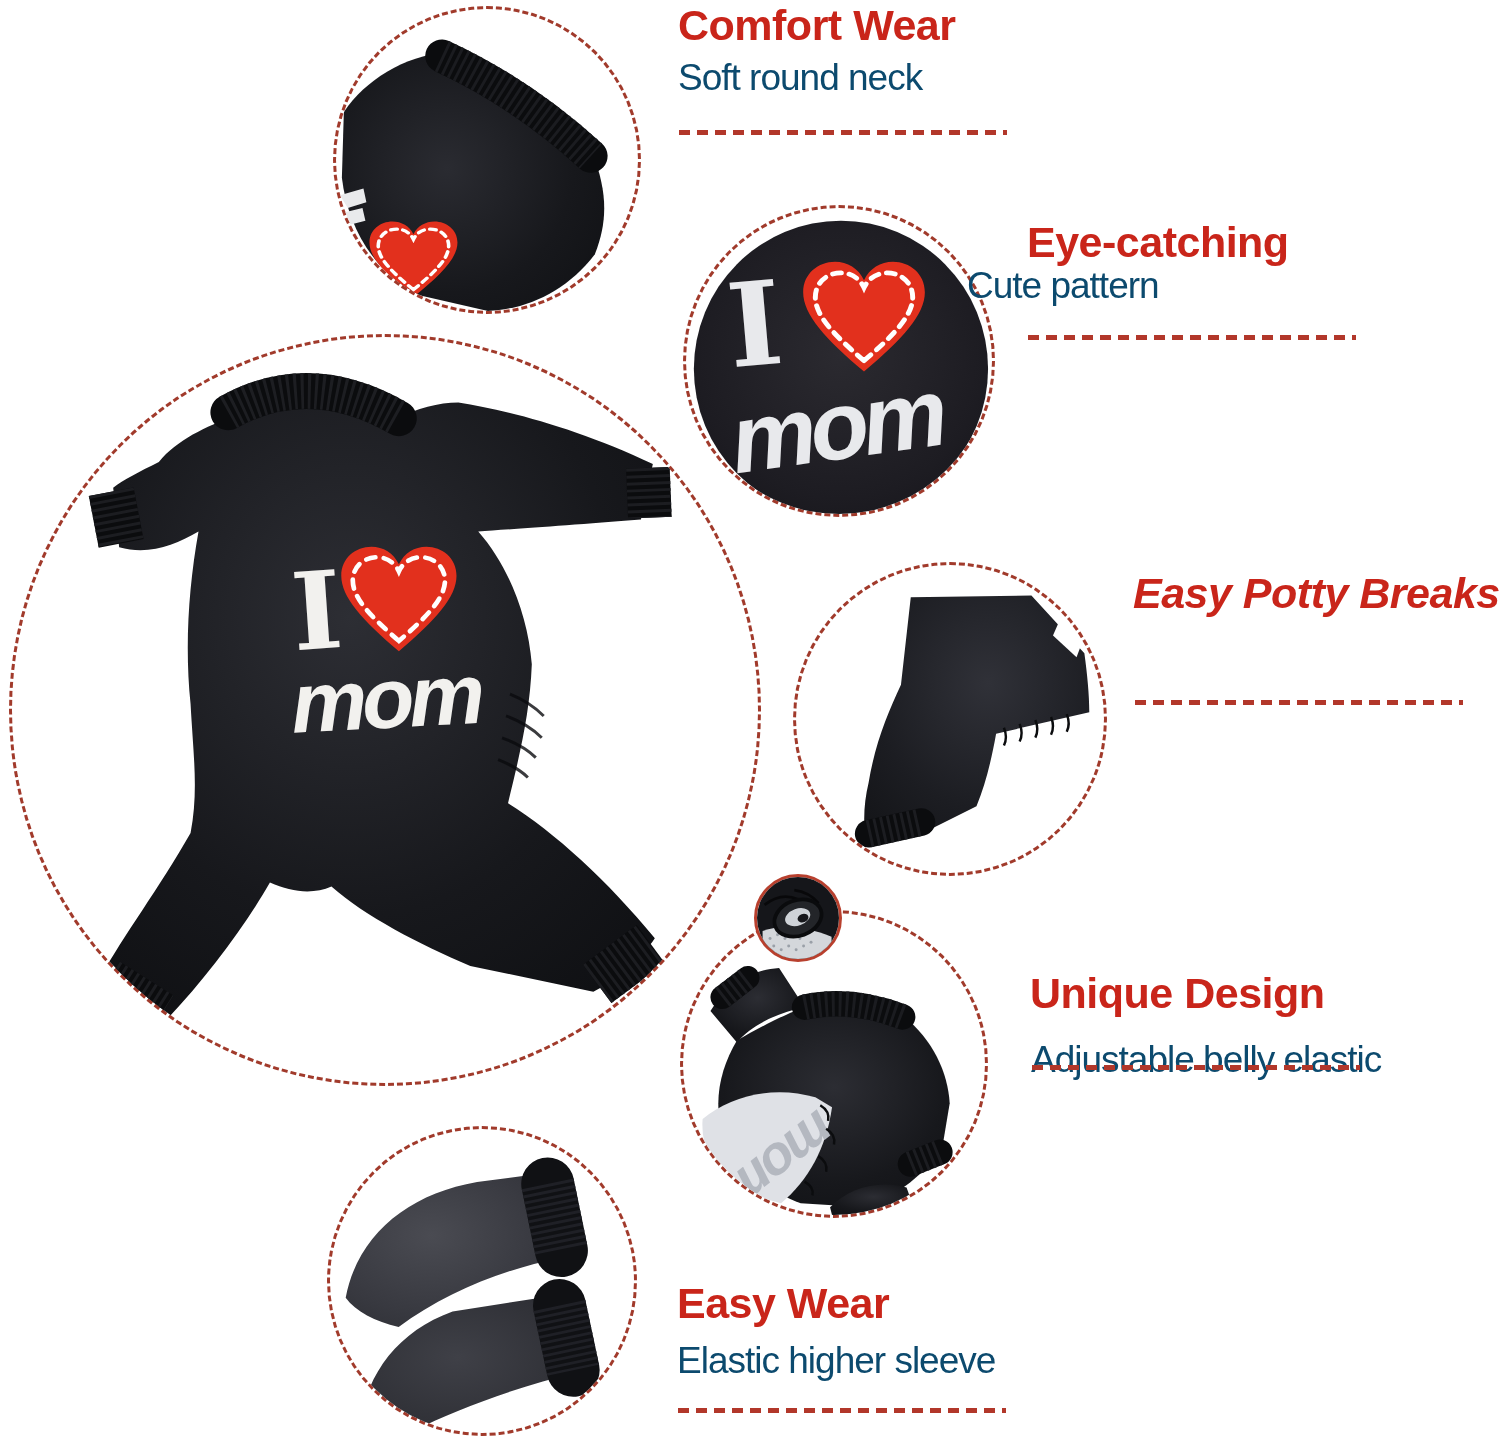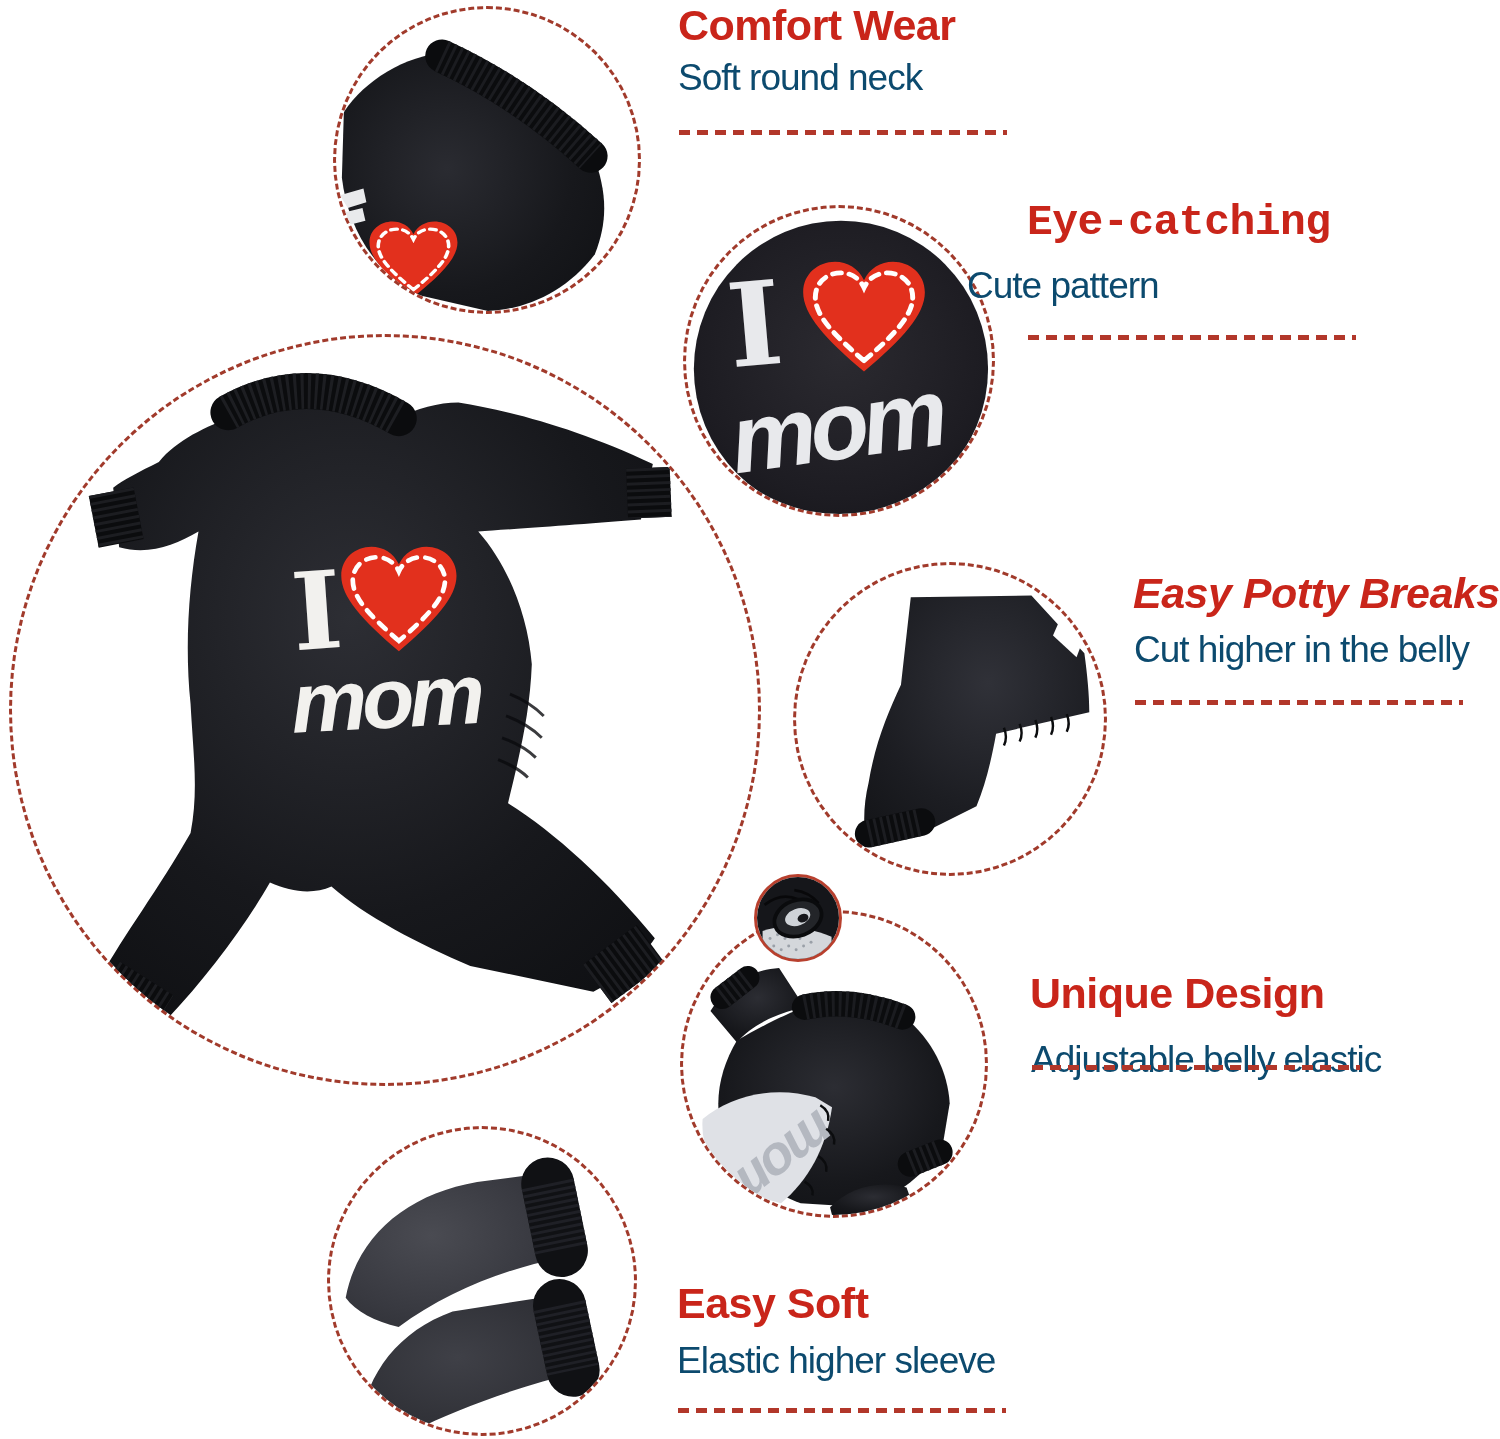--- a/index.html
+++ b/index.html
@@ -300,29 +300,28 @@
         <path d="M222,56 L236,124" stroke="#101114" stroke-width="54" fill="none" stroke-linecap="round"></path>
         <path d="M222,56 L236,124" stroke="#1f2026" stroke-width="54" fill="none" stroke-dasharray="3 3.5"></path>
       </svg>
     </div>
   </div>
 
   <div class="feat-title" style="left:678px;top:2px;">Comfort Wear</div>
   <div class="feat-sub" style="left:678px;top:58px;">Soft round neck</div>
   <div class="dashline" style="left:679px;top:130px;"></div>
 
-  <div class="feat-title" style="left:1027px;top:199px;font-family:Liberation Mono, monospace;">Eye-catching</div>
+  <div class="feat-title" style="left:1027px;top:219px;">Eye-catching</div>
   <div class="feat-sub" style="left:967px;top:266px;">Cute pattern</div>
   <div class="dashline" style="left:1028px;top:335px;"></div>
 
   <div class="feat-title" style="left:1133px;top:570px;font-style:italic;">Easy Potty Breaks</div>
-  <div class="feat-sub" style="left:1134px;top:630px;">Cut higher in the belly</div>
   <div class="dashline" style="left:1135px;top:700px;"></div>
 
   <div class="feat-title" style="left:1030px;top:933px;margin-top:37px;">Unique Design</div>
   <div class="feat-sub" style="left:1031px;top:997px;margin-top:43px;">Adjustable belly elastic</div>
   <div class="dashline" style="left:1032px;top:1065px;"></div>
 
-  <div class="feat-title" style="left:677px;top:1280px;">Easy Soft</div>
+  <div class="feat-title" style="left:677px;top:1280px;">Easy Wear</div>
   <div class="feat-sub" style="left:677px;top:1341px;">Elastic higher sleeve</div>
   <div class="dashline" style="left:678px;top:1408px;"></div>
 
 </div>
 
 </body></html>

